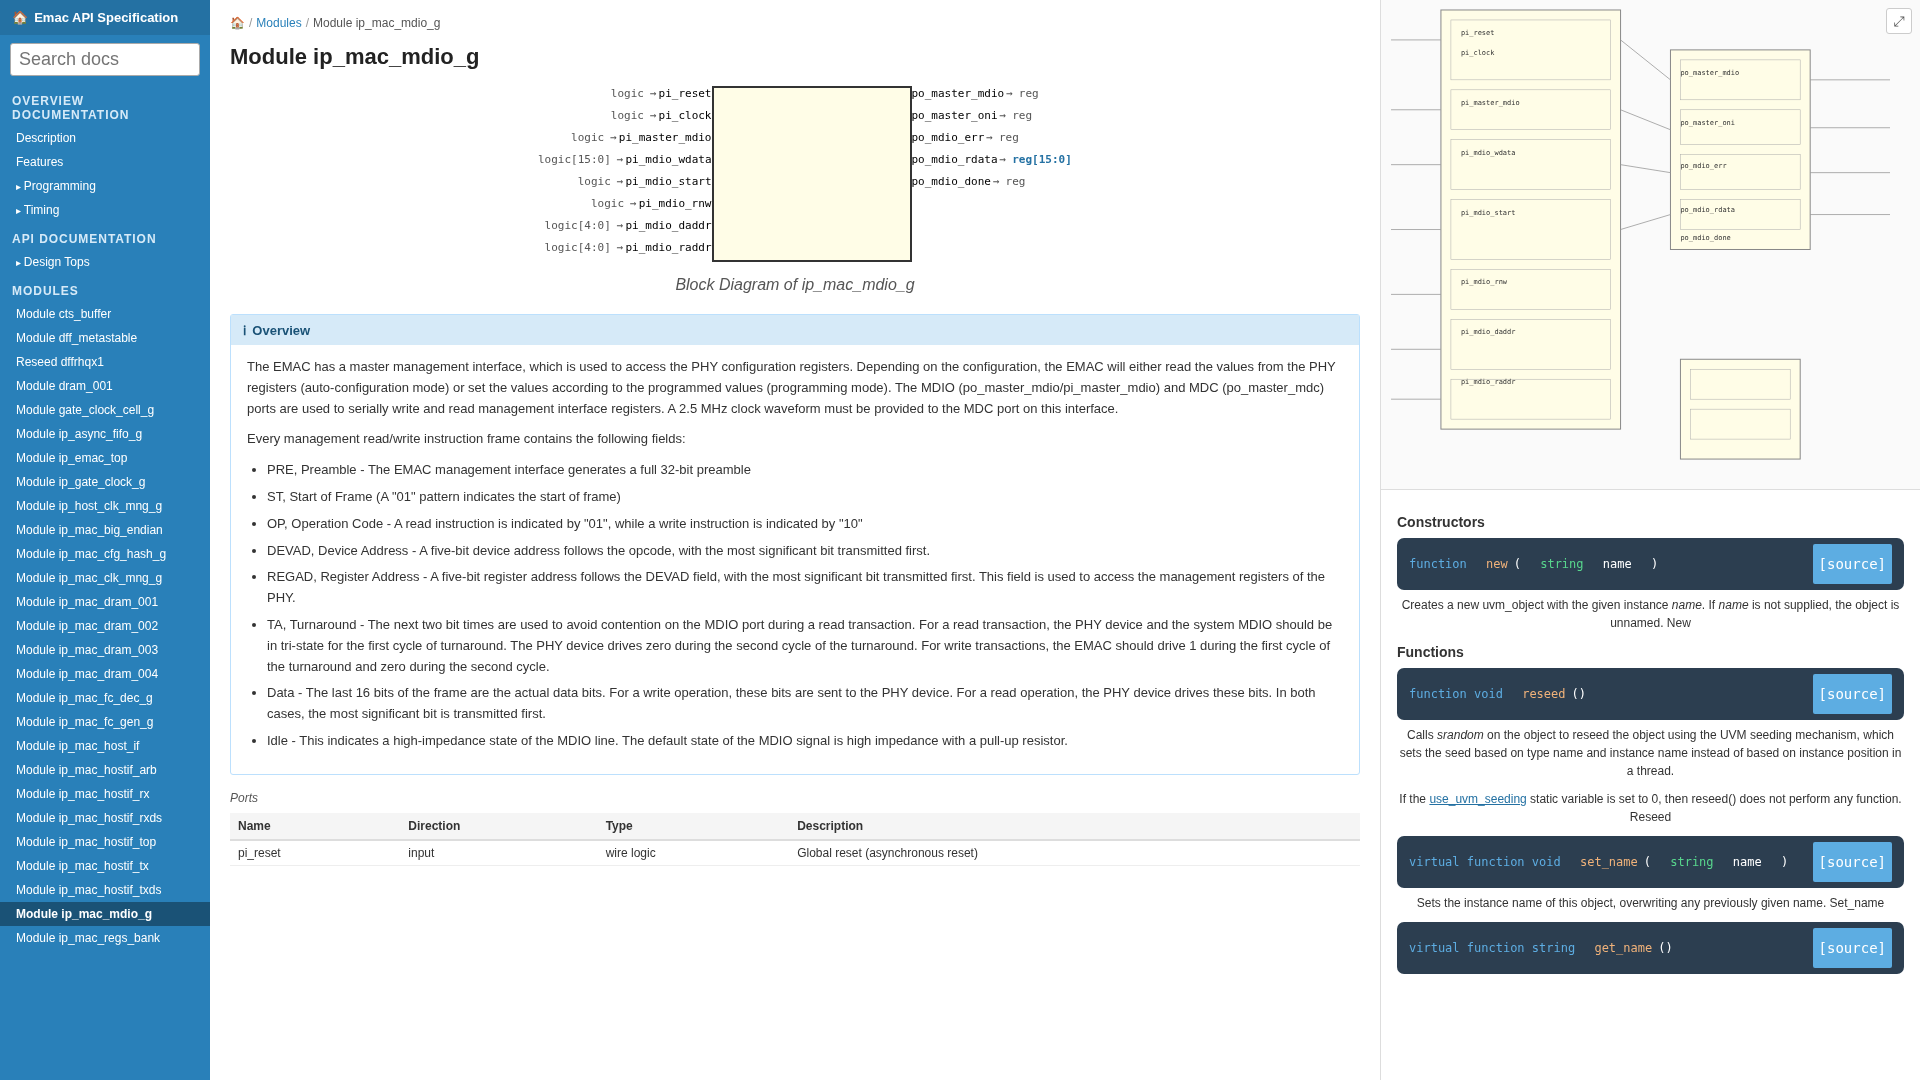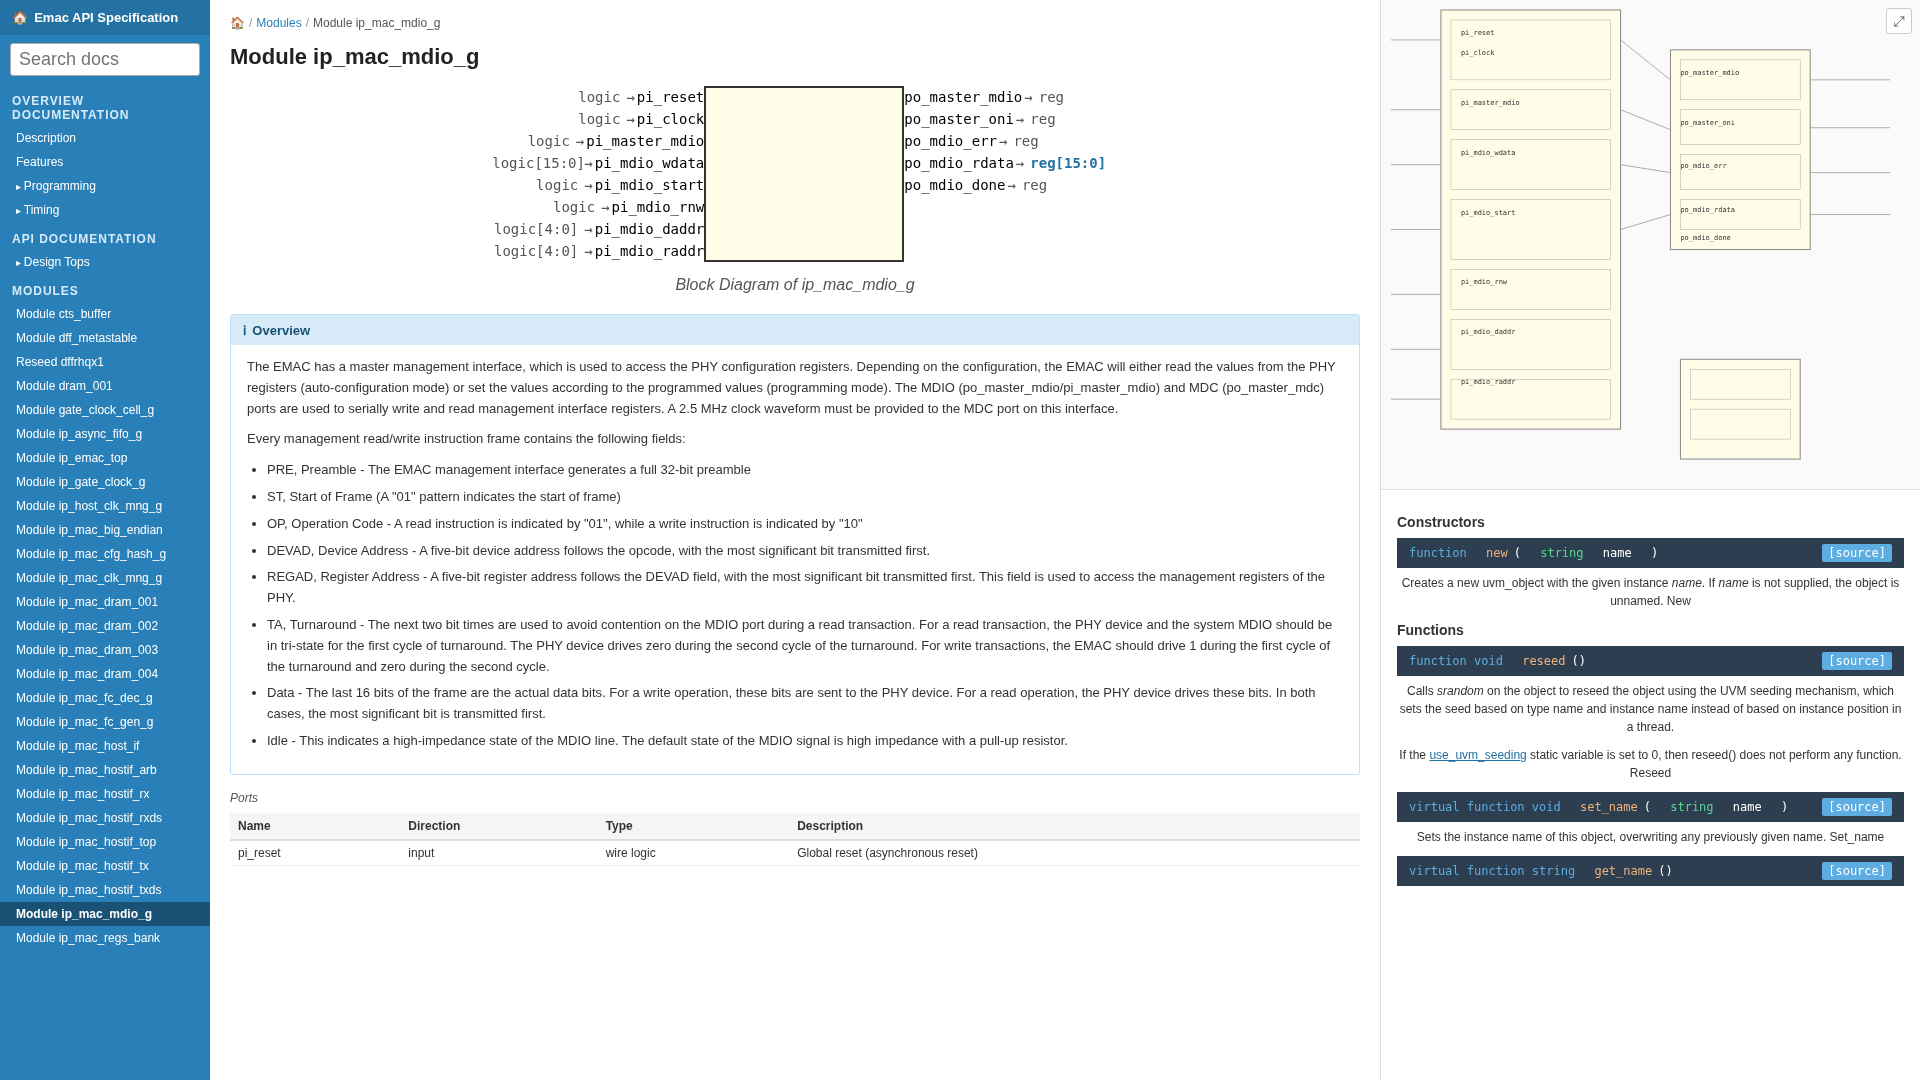--- a/index.html
+++ b/index.html
@@ -110,22 +110,21 @@
     }
     .diagram-ports-left, .diagram-ports-right {
       display: flex;
       flex-direction: column;
       gap: 2px;
     }
     .diagram-ports-left { align-items: flex-end; margin-right: 0; }
     .diagram-ports-right { align-items: flex-start; margin-left: 0; }
     .port-row {
       display: flex;
-      align-items: center;
-      font-size: 14px;
+      font-size: 11px;
       font-family: monospace;
       height: 20px;
     }
     .port-label-left { text-align: right; width: 90px; padding-right: 4px; color: #555; }
     .port-name-left { color: #000; }
     .port-name-right { color: #000; }
     .port-arrow { color: #555; margin: 0 2px; }
     .port-reg { color: #555; margin-left: 4px; }
     .port-reg-blue { color: #2471a3; font-weight: bold; margin-left: 4px; }
     .diagram-caption { font-style: italic; font-size: 16px; color: #555; text-align: center; margin-bottom: 14px; }
@@ -201,37 +200,37 @@
       font-size: 14px;
       font-weight: bold;
       margin-bottom: 8px;
       margin-top: 12px;
       color: #333;
     }
     .api-function-sig {
       background: #2c3e50;
       color: #fff;
       padding: 6px 12px;
-      border-radius: 0;
+      border-radius: 7px;
       font-family: monospace;
       font-size: 12px;
       margin-bottom: 6px;
       display: flex;
       align-items: center;
       gap: 6px;
     }
     .api-function-sig .kw { color: #5dade2; }
     .api-function-sig .fname { color: #f0b27a; }
     .api-function-sig .param-type { color: #58d68d; }
     .api-function-sig .param-name { color: #fff; }
     .source-link {
       background: #5dade2;
       color: #fff;
-      font-size: 12px;
-      padding: 2px 6px;
+      font-size: 14px;
+      padding: 12px 6px;
       border-radius: 2px;
       text-decoration: none;
       margin-left: auto;
     }
     .api-desc {
       font-size: 12px;
       line-height: 1.5;
       margin-bottom: 10px;
       padding: 0 2px;
       text-align: center;

